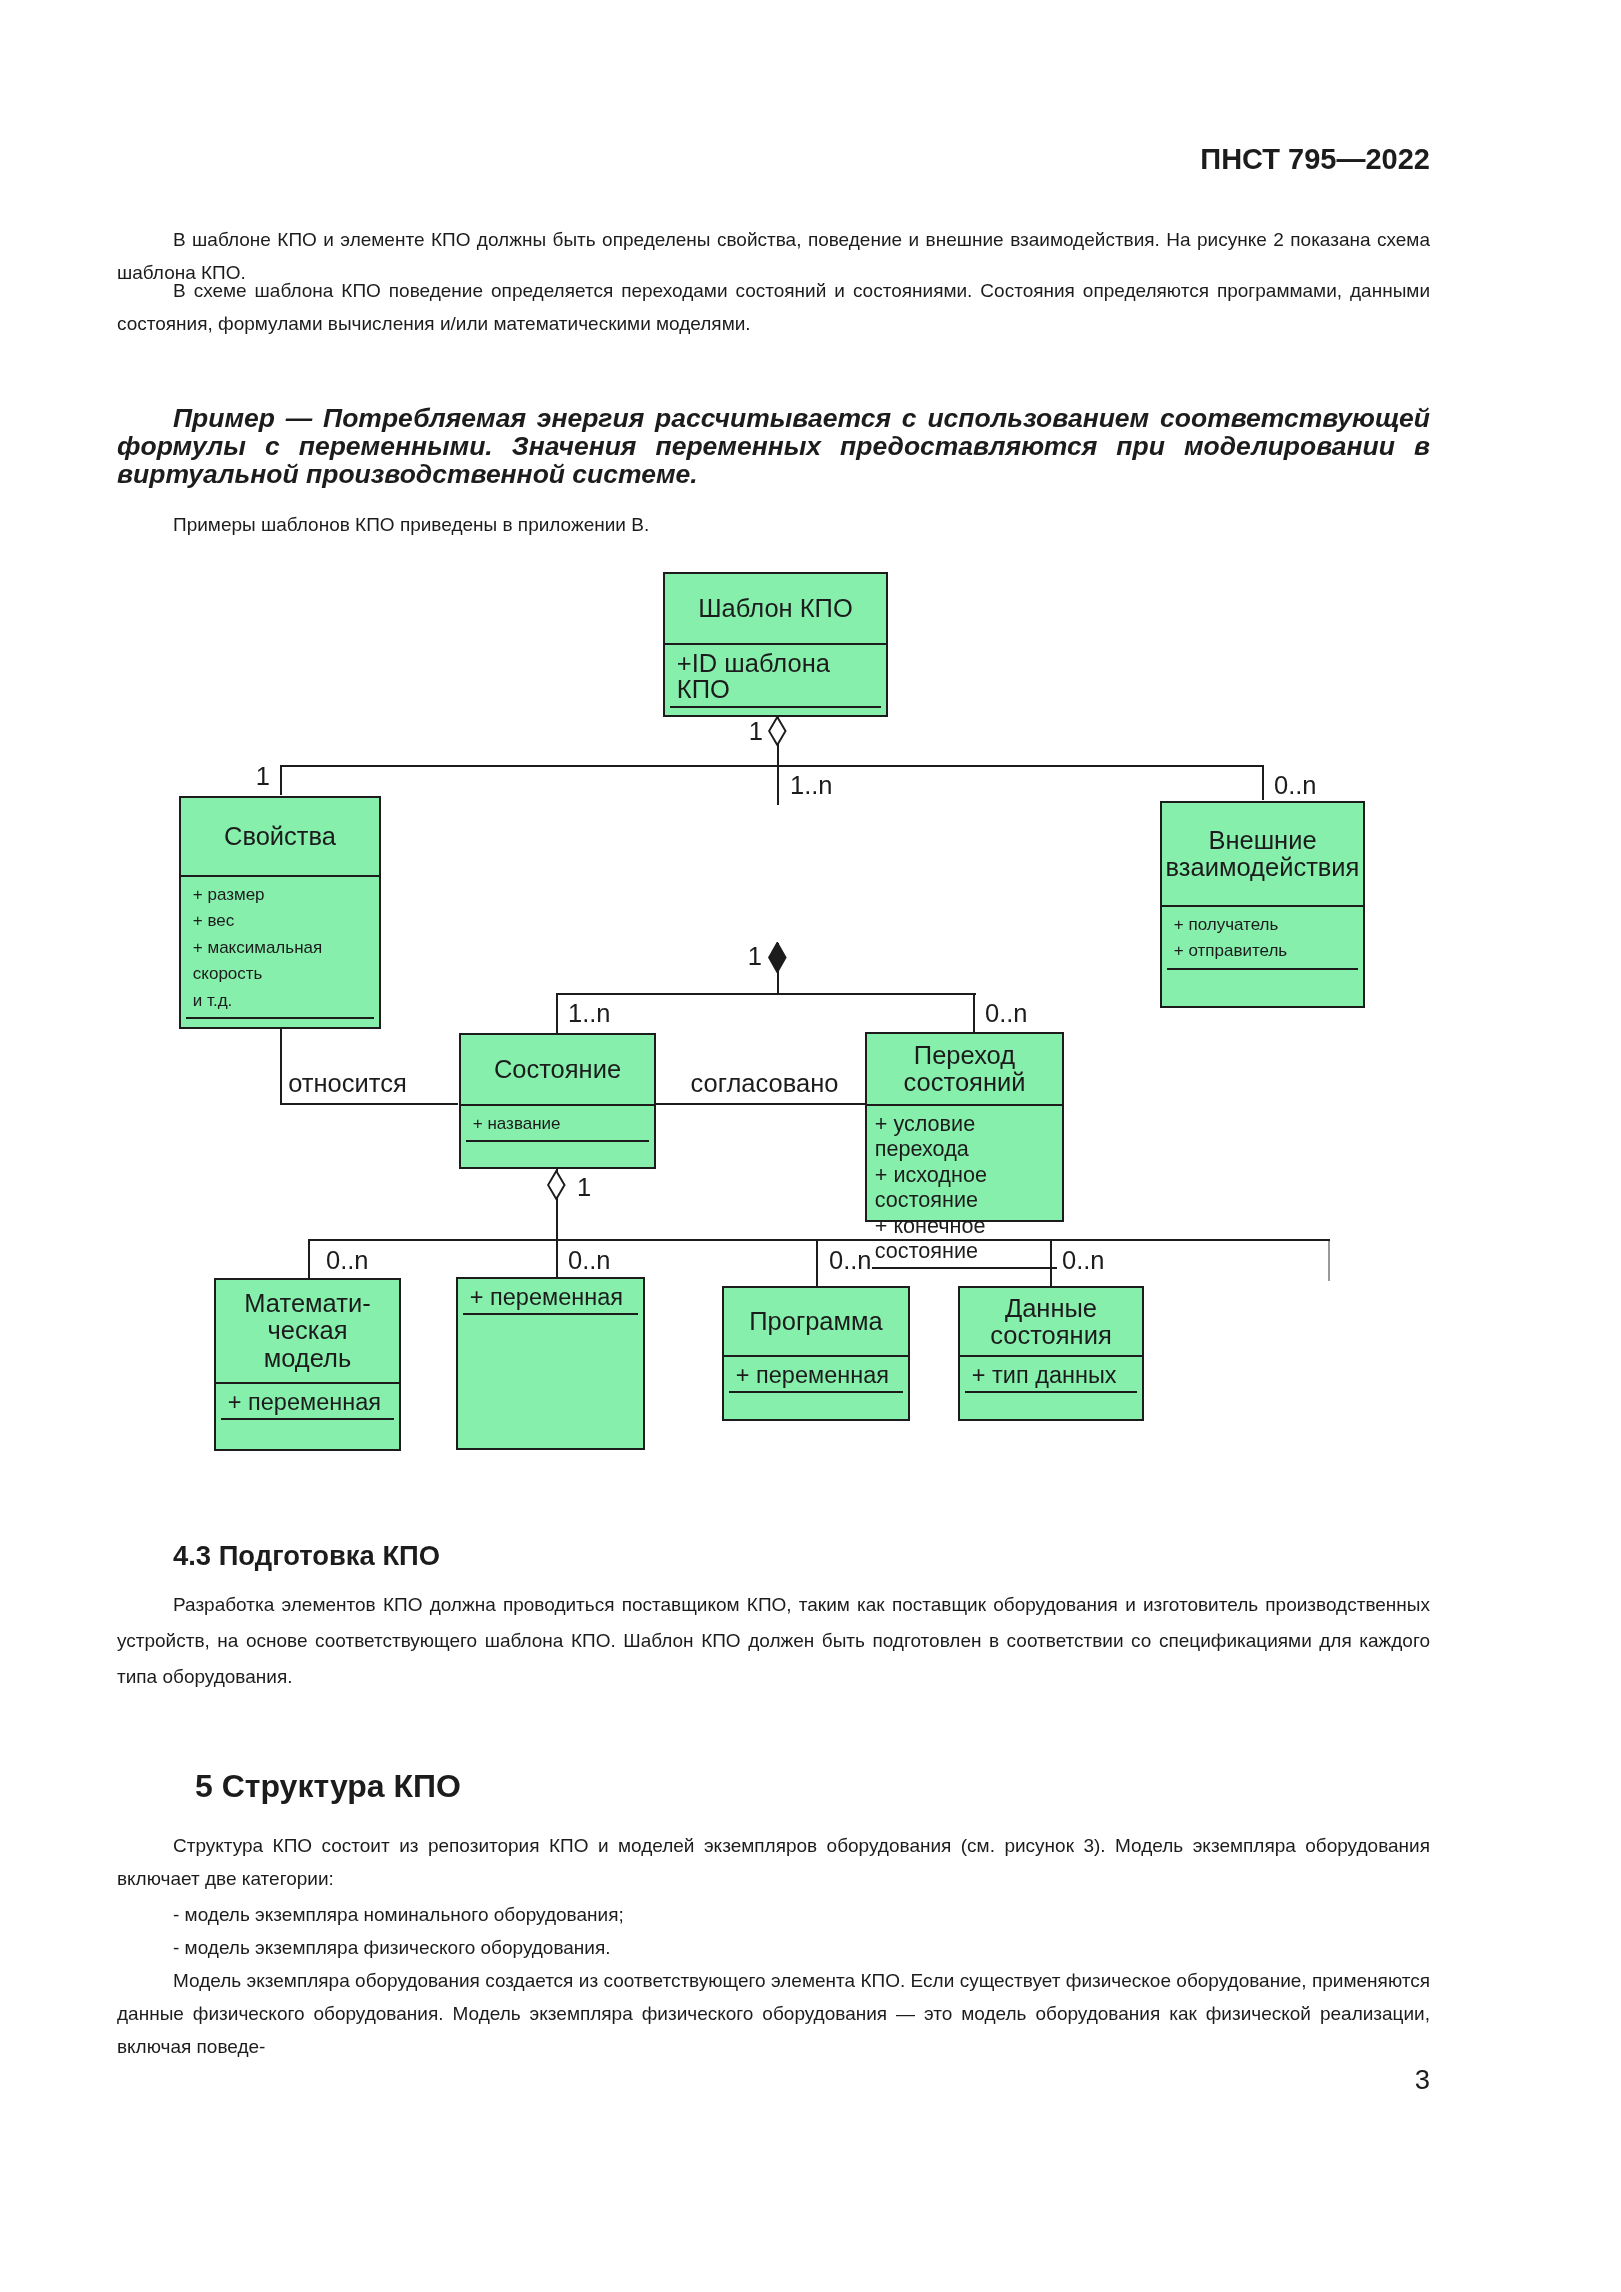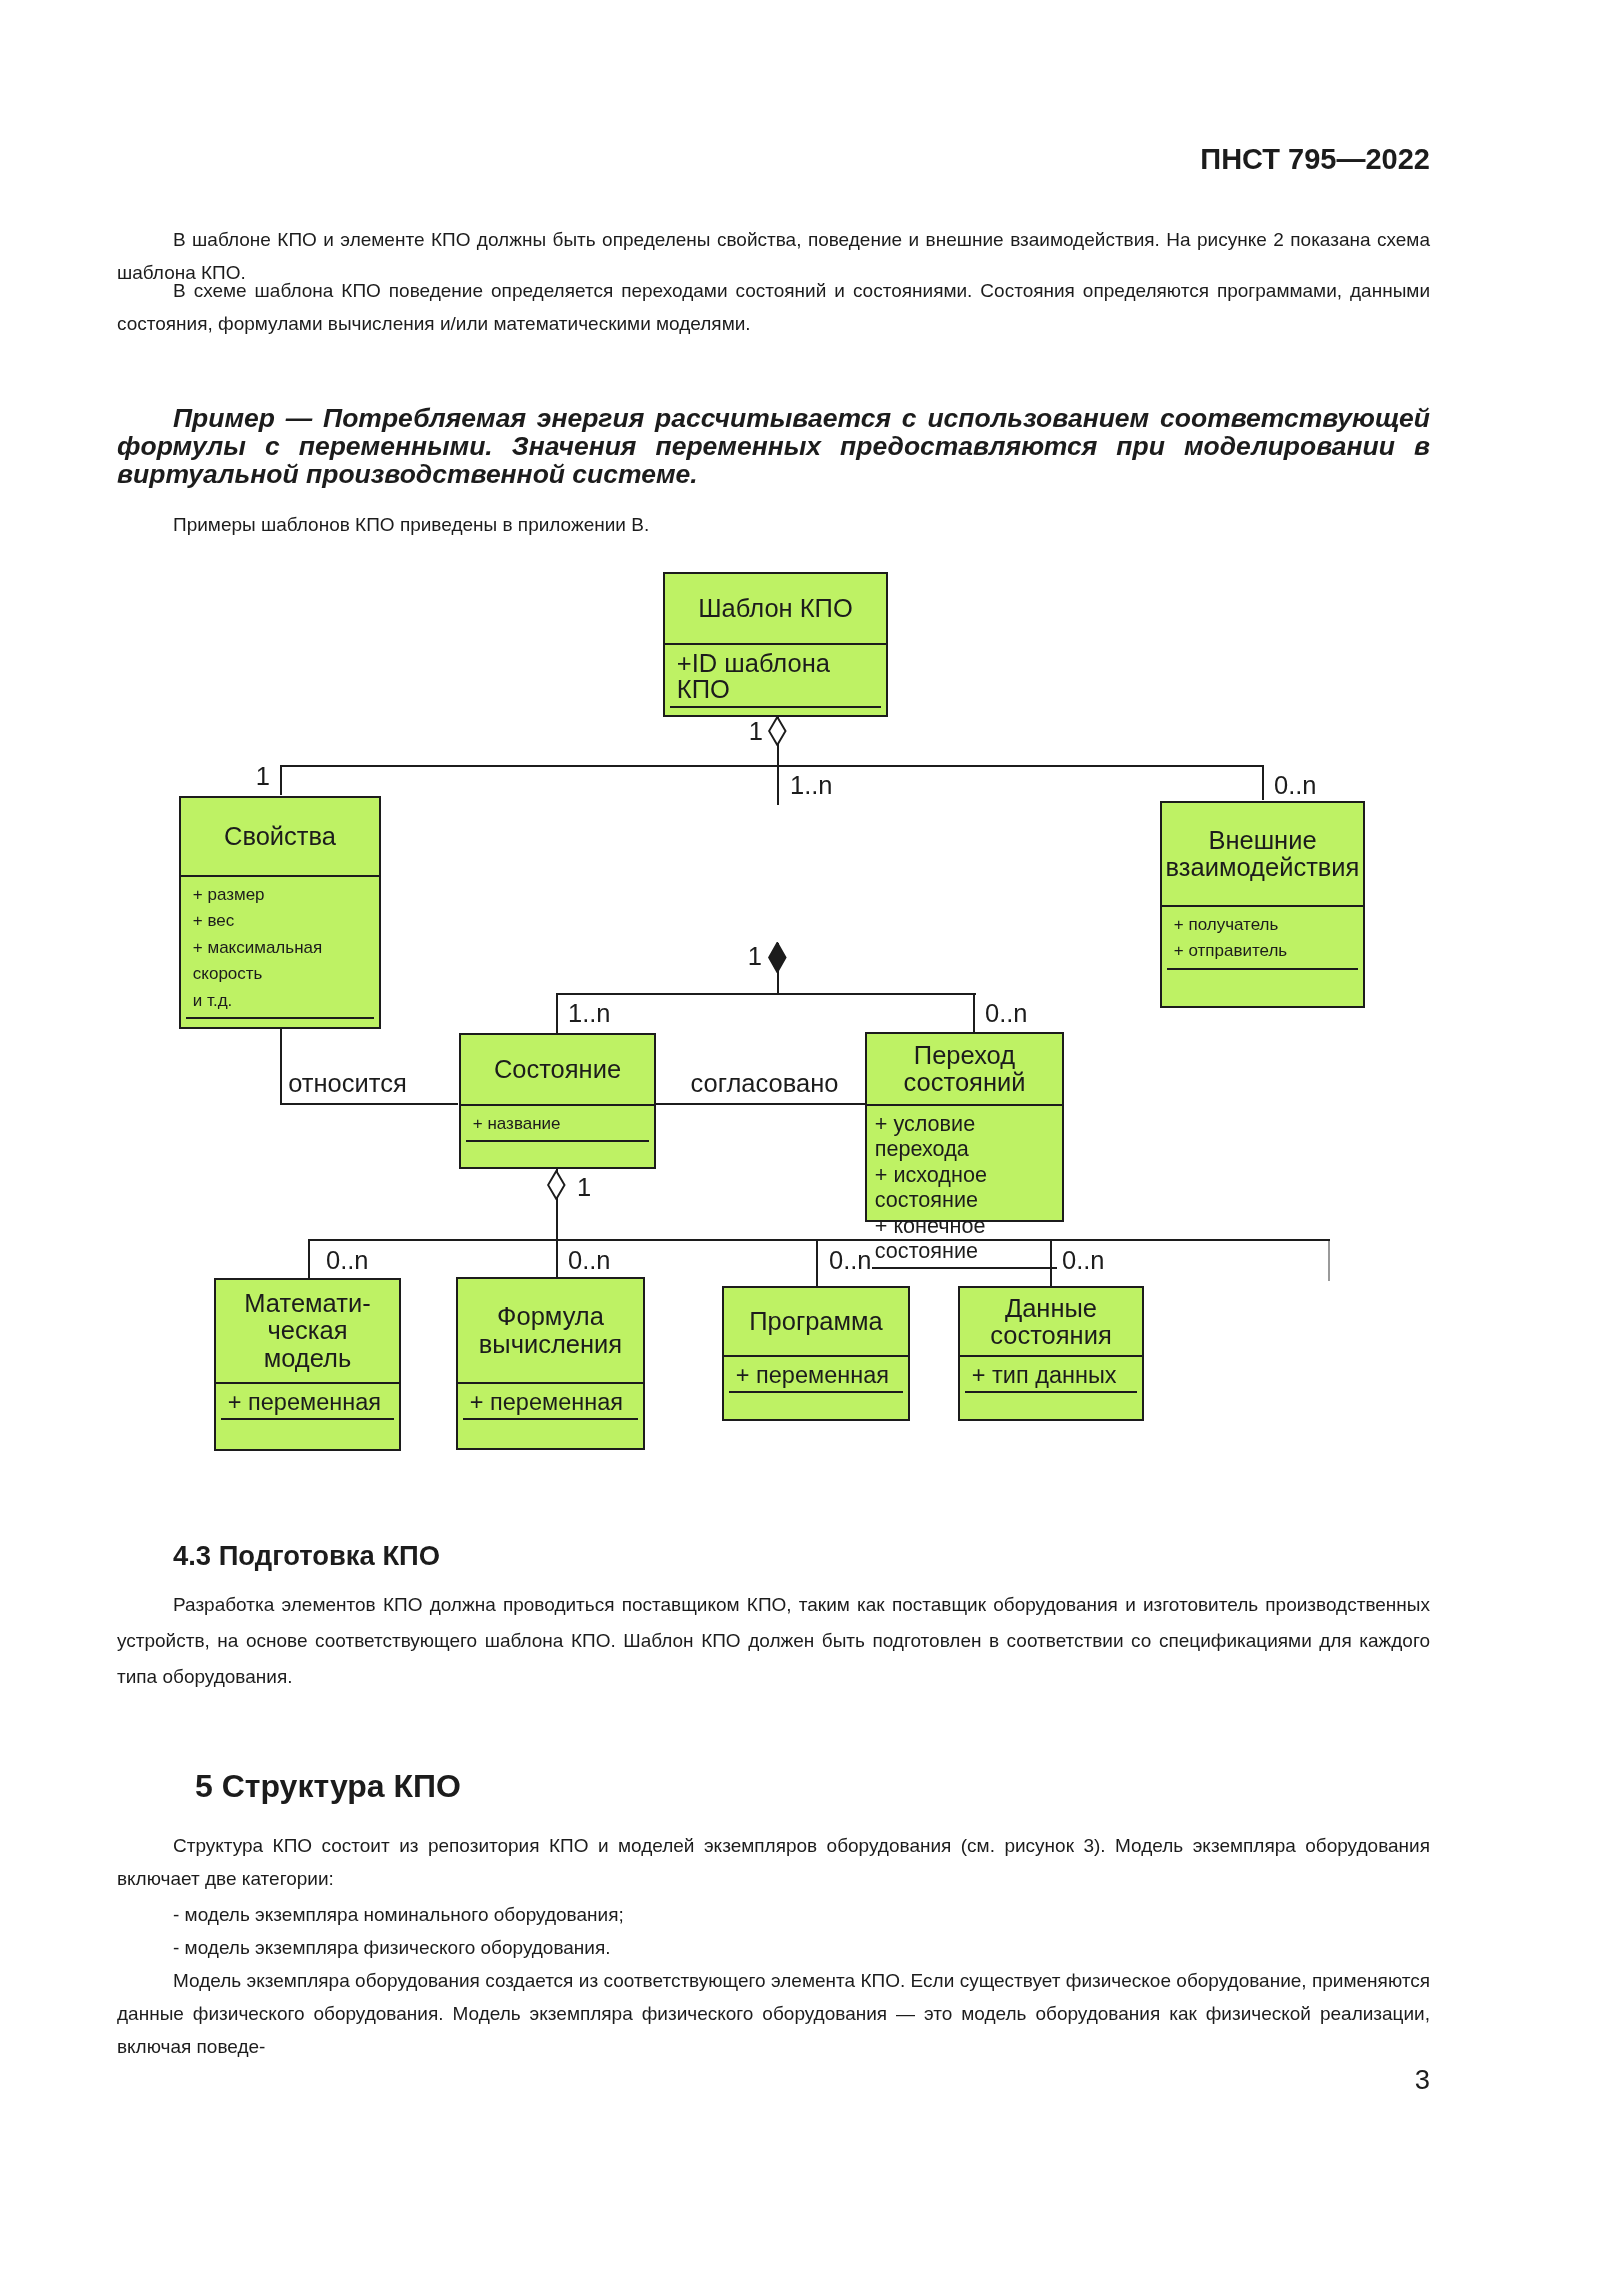--- a/index.html
+++ b/index.html
@@ -27,21 +27,21 @@
     font-size:26.5px;line-height:28px;
   }
   .h43{top:1540px;left:173px;font-size:27.4px;font-weight:bold;}
   .h5{top:1768px;left:173px;font-size:32px;font-weight:bold;margin-left:22px;}
   .bullet{text-indent:56px;text-align:left;}
   .pagenum{top:2064px;left:117px;width:1313px;text-align:right;font-size:27.4px;}
 
   
   .uml{
     position:absolute;box-sizing:border-box;
-    border:2px solid #1c1c1c;background:#bef264;
+    border:2px solid #1c1c1c;background:#86efac;
   }
   .uml-title{
     display:flex;align-items:center;justify-content:center;
     text-align:center;border-bottom:2px solid #1c1c1c;
     font-size:25.5px;line-height:27.4px;white-space:pre-line;
     box-sizing:border-box;padding:2px 2px;
   }
   .uml-attrs{padding:4.9px 7.8px 0 11.8px;font-size:17px;line-height:26.5px;text-align:left;}
   .uml-uline{border-bottom:2px solid #1c1c1c;margin:2.9px 4.9px 0 4.9px;}
   .vl{position:absolute;width:2px;background:#1c1c1c;}
@@ -163,22 +163,20 @@
       <div class="uml-title" style="height:104px">Математи-
 ческая
 модель</div>
       <div class="uml-attrs" style="font-size:23.5px">
         <div>+ переменная</div>
       </div>
       <div class="uml-uline"></div>
     </div>
 
     <div class="uml" style="left:456px;top:1277px;width:189px;height:173px">
-      <div class="uml-title" style="height:105px">Формула
-вычисления</div>
       <div class="uml-attrs" style="font-size:23.5px">
         <div>+ переменная</div>
       </div>
       <div class="uml-uline"></div>
     </div>
 
     <div class="uml" style="left:722px;top:1286px;width:188px;height:135px">
       <div class="uml-title" style="height:69px">Программа</div>
       <div class="uml-attrs" style="font-size:23.5px">
         <div>+ переменная</div>

